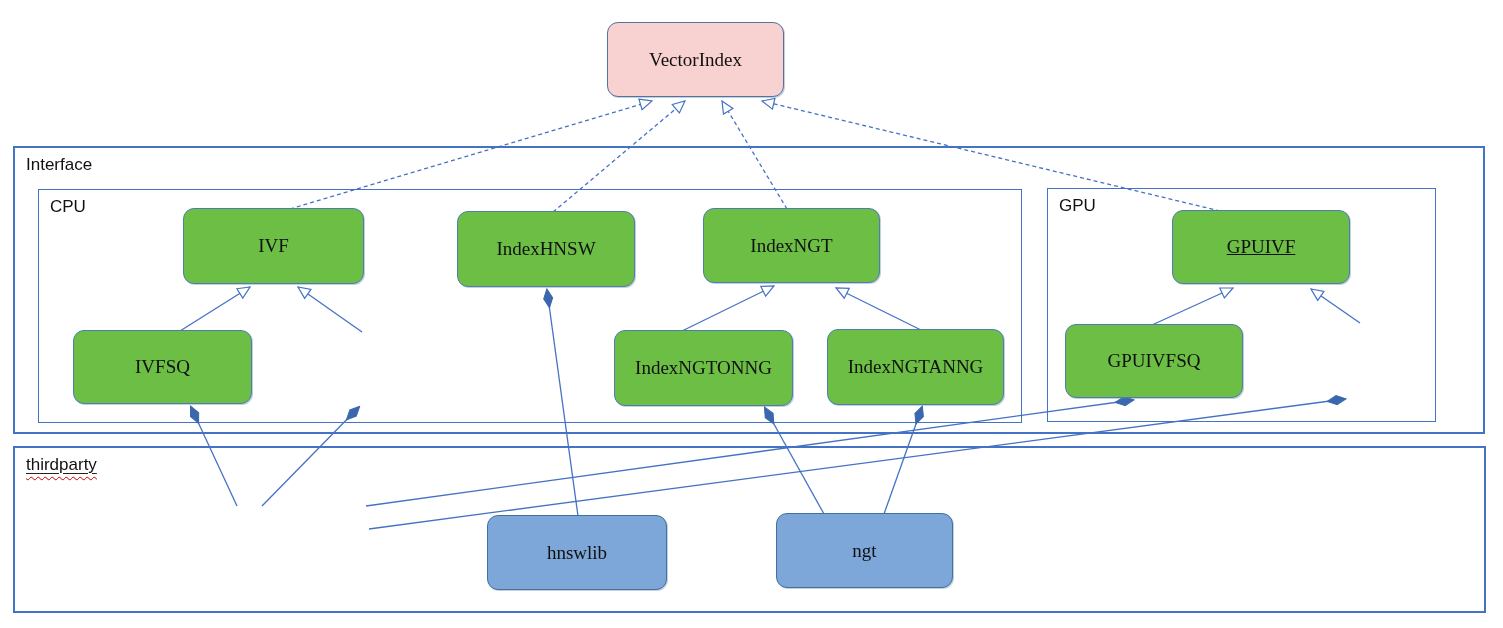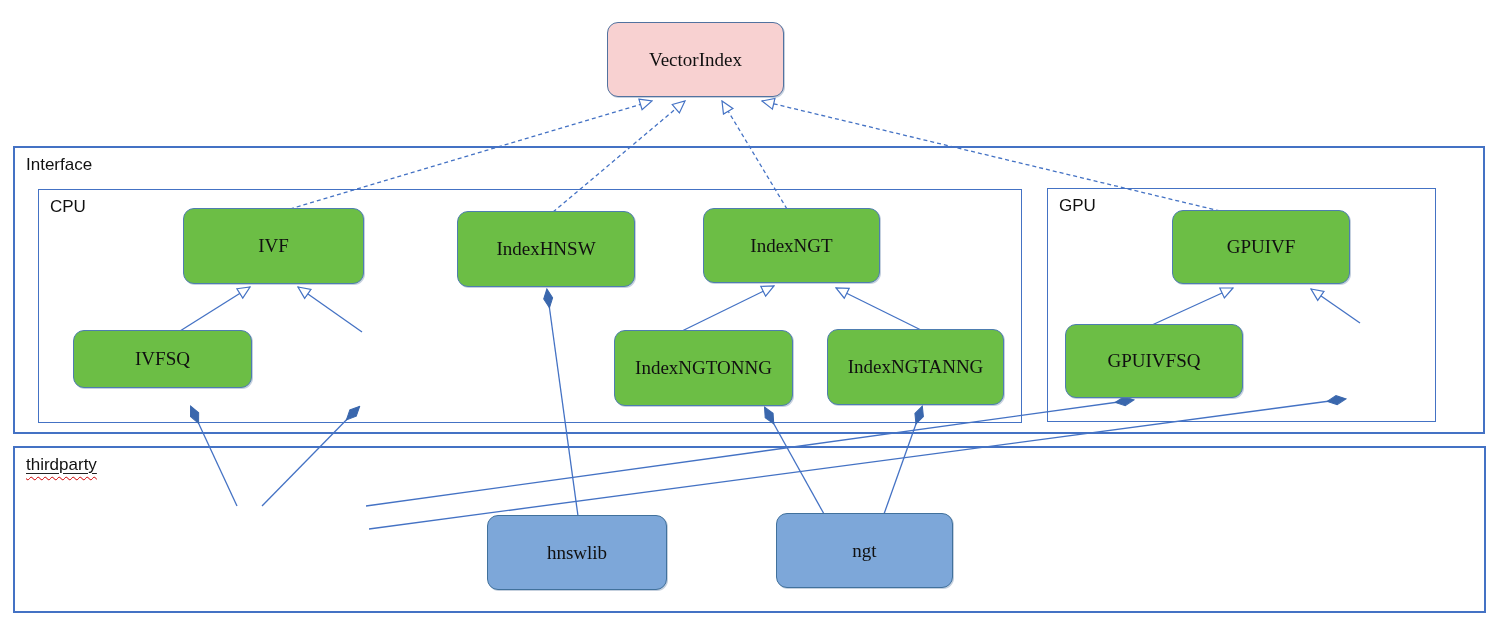--- a/index.html
+++ b/index.html
@@ -112,31 +112,31 @@
 
   <div class="node green" style="left:183px;top:208px;width:181px;height:76px;">
     <span>IVF</span>
   </div>
   <div class="node green" style="left:457px;top:211px;width:178px;height:76px;">
     <span>IndexHNSW</span>
   </div>
   <div class="node green" style="left:703px;top:208px;width:177px;height:75px;">
     <span>IndexNGT</span>
   </div>
-  <div class="node green" style="left:73px;top:330px;width:179px;height:58px;align-items:center;">
+  <div class="node green" style="left:73px;top:330px;width:179px;height:74px;align-items:center;">
     <span>IVFSQ</span>
   </div>
   <div class="node green" style="left:614px;top:330px;width:179px;height:76px;">
     <span>IndexNGTONNG</span>
   </div>
   <div class="node green" style="left:827px;top:329px;width:177px;height:76px;">
     <span>IndexNGTANNG</span>
   </div>
 
-  <div class="node green" style="left:1172px;top:210px;width:178px;height:74px;">
+  <div class="node green" style="left:1172px;top:210px;width:178px;height:74px;text-decoration:underline;">
     <span>GPUIVF</span>
   </div>
   <div class="node green" style="left:1065px;top:324px;width:178px;height:74px;">
     <span>GPUIVFSQ</span>
   </div>
 
   <div class="node blue" style="left:487px;top:515px;width:180px;height:75px;">
     <span>hnswlib</span>
   </div>
   <div class="node blue" style="left:776px;top:513px;width:177px;height:75px;">

